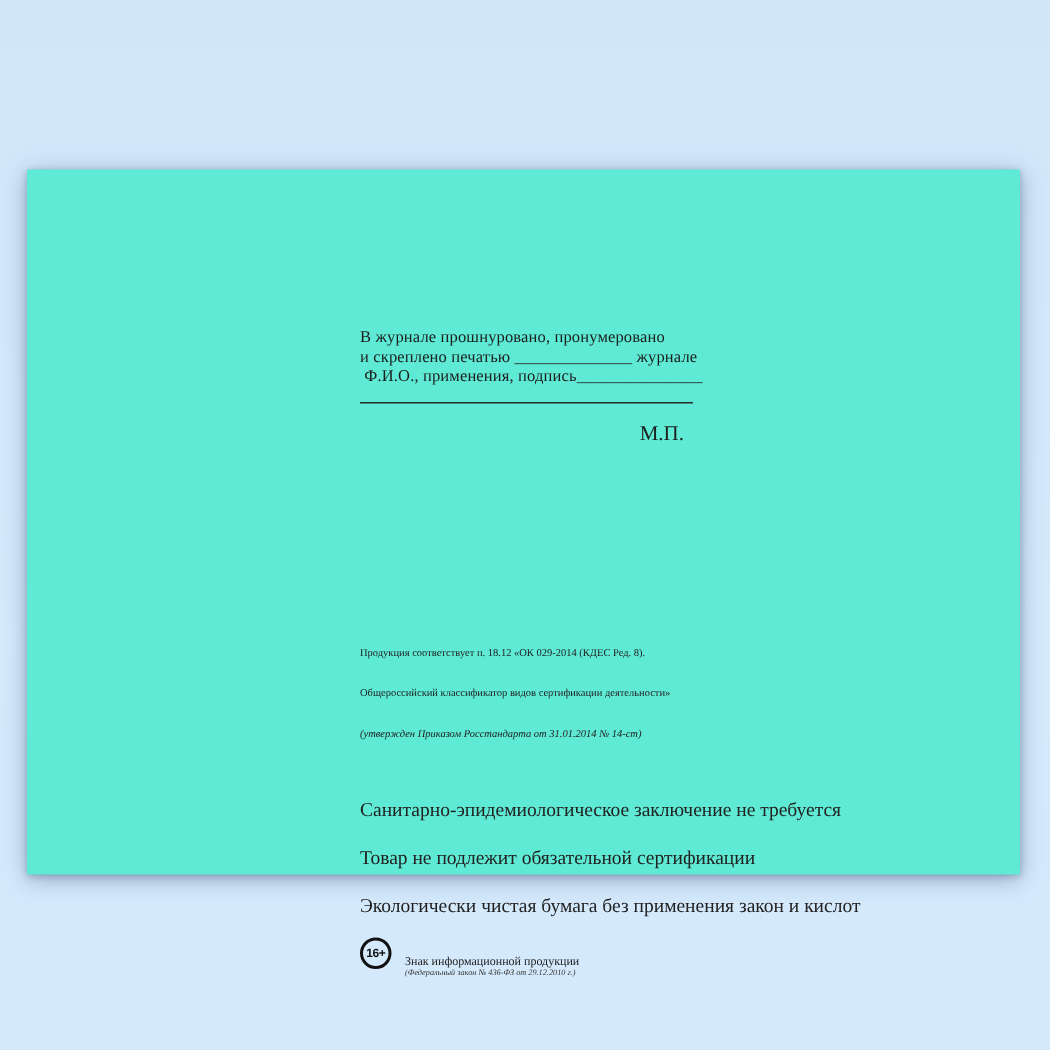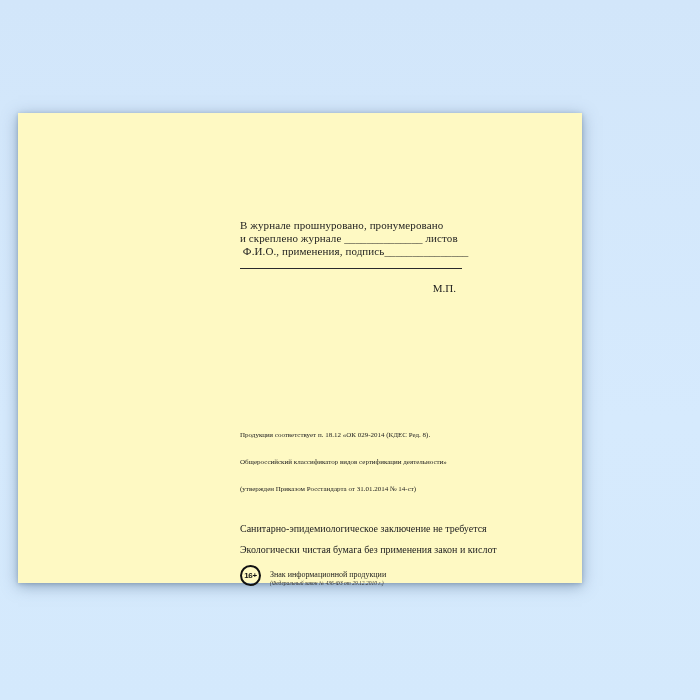--- a/index.html
+++ b/index.html
@@ -11,23 +11,23 @@
     font-family: "Liberation Serif", "DejaVu Serif", serif;
   }
   body {
     background: linear-gradient(180deg, #d2e6fa 0%, #d6eafd 60%, #d4e9fc 100%);
     position: relative;
   }
   .sheet {
     position: absolute;
     left: 18px;
     top: 113px;
-    width: 564px;
+    width: 662px;
     height: 470px;
-    background: #fef9c3;
+    background: #5eead4;
     box-shadow: 0 3px 14px rgba(74, 101, 133, 0.50), 0 1px 4px rgba(74, 101, 133, 0.35);
   }
   
   .cert-block {
     position: absolute;
     left: 222px;
     top: 106px;
     width: 222px;
     color: #1e1e1e;
   }
@@ -38,42 +38,43 @@
     letter-spacing: 0.1px;
   }
   .sig-rule {
     margin-top: 10px;
     width: 100%;
     border-bottom: 1.5px solid #2a2a2a;
     height: 0;
   }
   .stamp {
     margin-top: 13px;
-    font-size: 11px;
+    font-size: 14px;
     text-align: right;
     padding-right: 6px;
   }
   
   .comp-block {
     position: absolute;
     left: 222px;
     top: 300px;
     width: 240px;
     color: #222222;
   }
   .comp-para {
     font-size: 7px;
     line-height: 9px;
     white-space: pre;
   }
   .comp-para .it {
+    font-style: italic;
   }
   .statement {
-    margin-top: 12px;
-    font-size: 10px;
+    margin-top: 23px;
+    font-size: 13px;
     line-height: 9px;
     white-space: pre;
   }
   .sign-row {
     margin-top: 10px;
     display: flex;
     align-items: center;
     gap: 9px;
   }
   .age-badge {
@@ -87,50 +88,51 @@
     font-size: 8px;
     font-weight: bold;
     letter-spacing: -0.3px;
     color: #111111;
     flex: 0 0 auto;
     font-family: "Liberation Sans", sans-serif;
   }
   .sign-text .title {
     font-size: 8px;
     line-height: 9px;
-    margin-top: 6px;
+    margin-top: 18px;
   }
   .sign-text .law {
     font-size: 5.5px;
     line-height: 7px;
     font-style: italic;
     color: #333333;
     margin-top: 1px;
   }
 </style>
 </head>
 <body>
 
 <div class="sheet">
 
   <div class="cert-block">
     <div class="cert-line">В журнале прошнуровано, пронумеровано</div>
-    <div class="cert-line">и скреплено журнале ______________ листов</div>
+    <div class="cert-line">и скреплено печатью ______________ журнале</div>
     <div class="cert-line"> Ф.И.О., применения, подпись_______________</div>
     <div class="sig-rule"></div>
     <div class="stamp">М.П.</div>
   </div>
 
   <div class="comp-block">
     <div class="comp-para">
       <div>Продукция соответствует п. 18.12 «ОК 029-2014 (КДЕС Ред. 8).</div>
       <div>Общероссийский классификатор видов сертификации деятельности»</div>
       <div class="it">(утвержден Приказом Росстандарта от 31.01.2014 № 14-ст)</div>
     </div>
     <div class="statement">Санитарно-эпидемиологическое заключение не требуется</div>
+    <div class="statement">Товар не подлежит обязательной сертификации</div>
     <div class="statement">Экологически чистая бумага без применения закон и кислот</div>
     <div class="sign-row">
       <div class="age-badge">16+</div>
       <div class="sign-text">
         <div class="title">Знак информационной продукции</div>
         <div class="law">(Федеральный закон № 436-ФЗ от 29.12.2010 г.)</div>
       </div>
     </div>
   </div>
 

